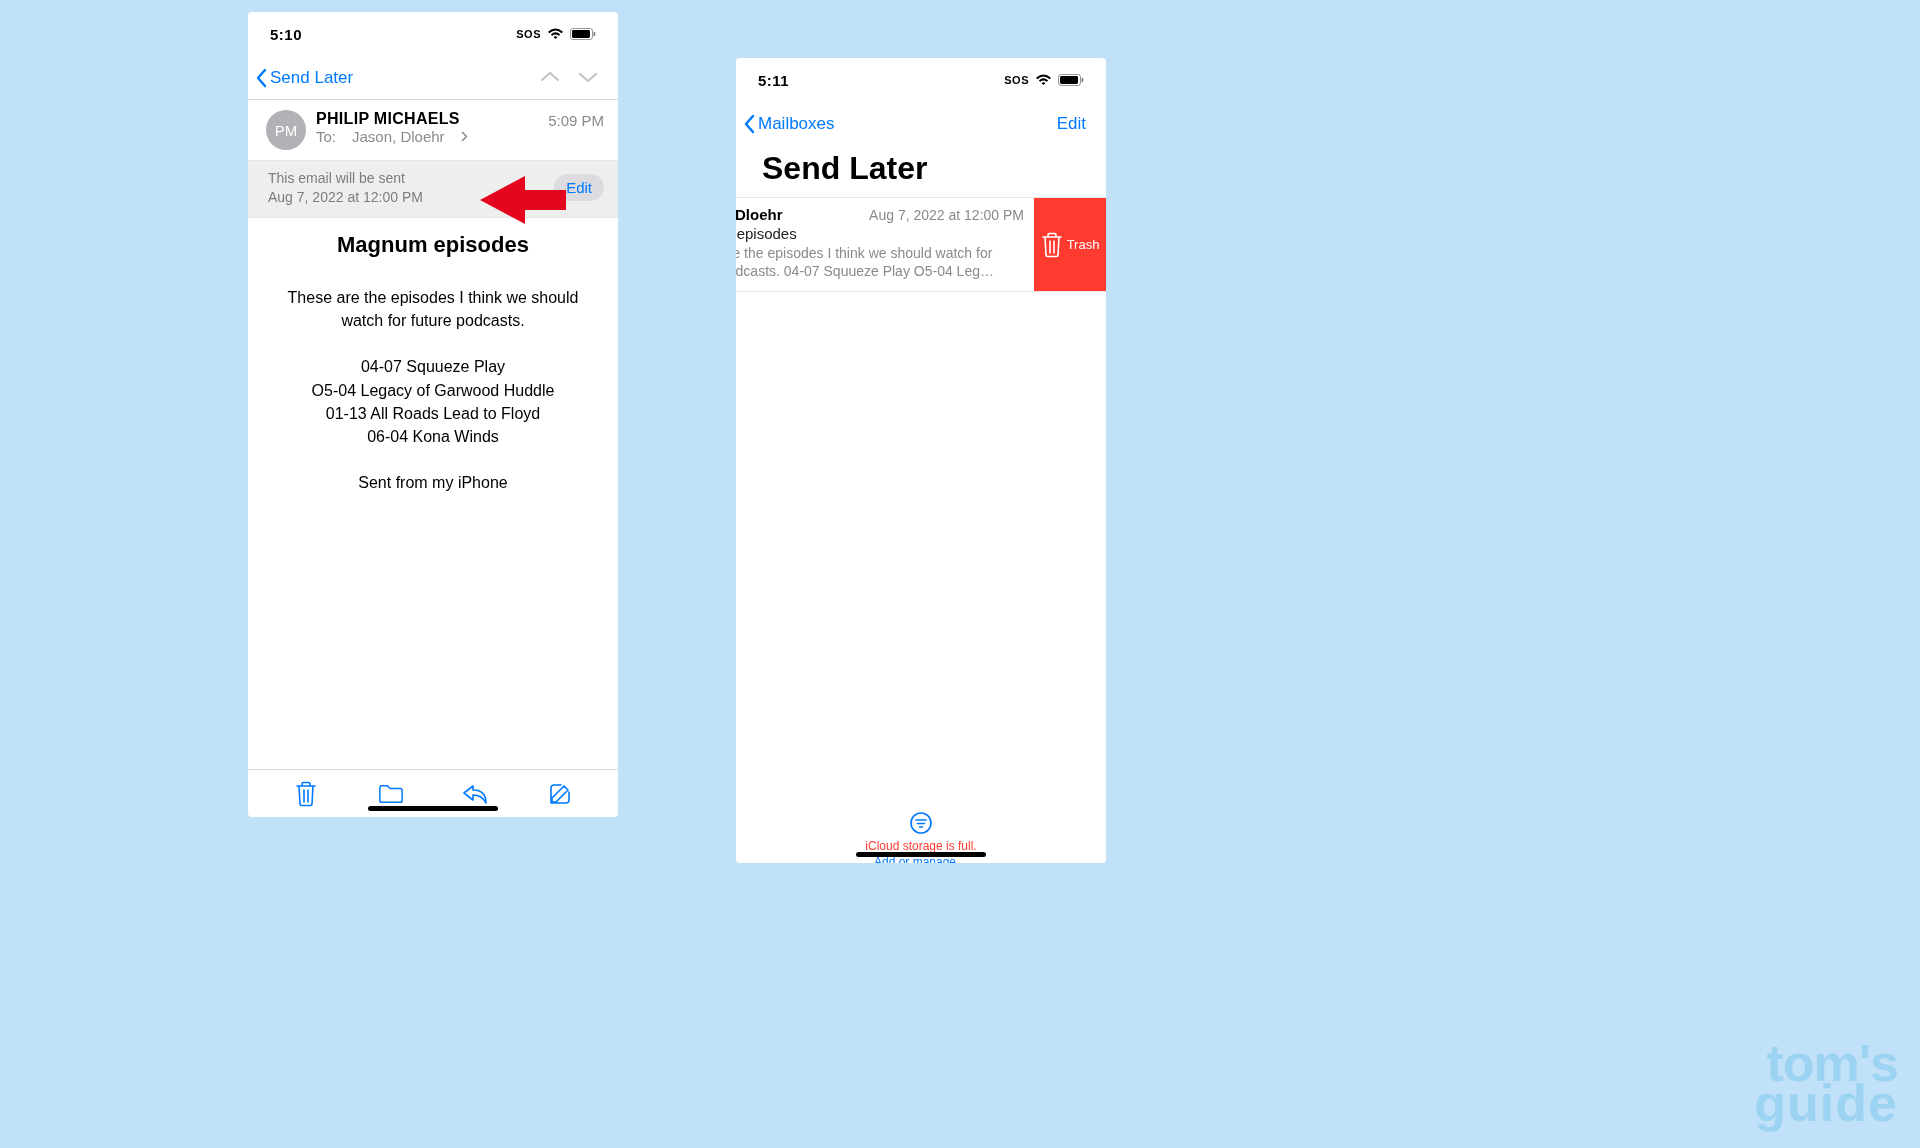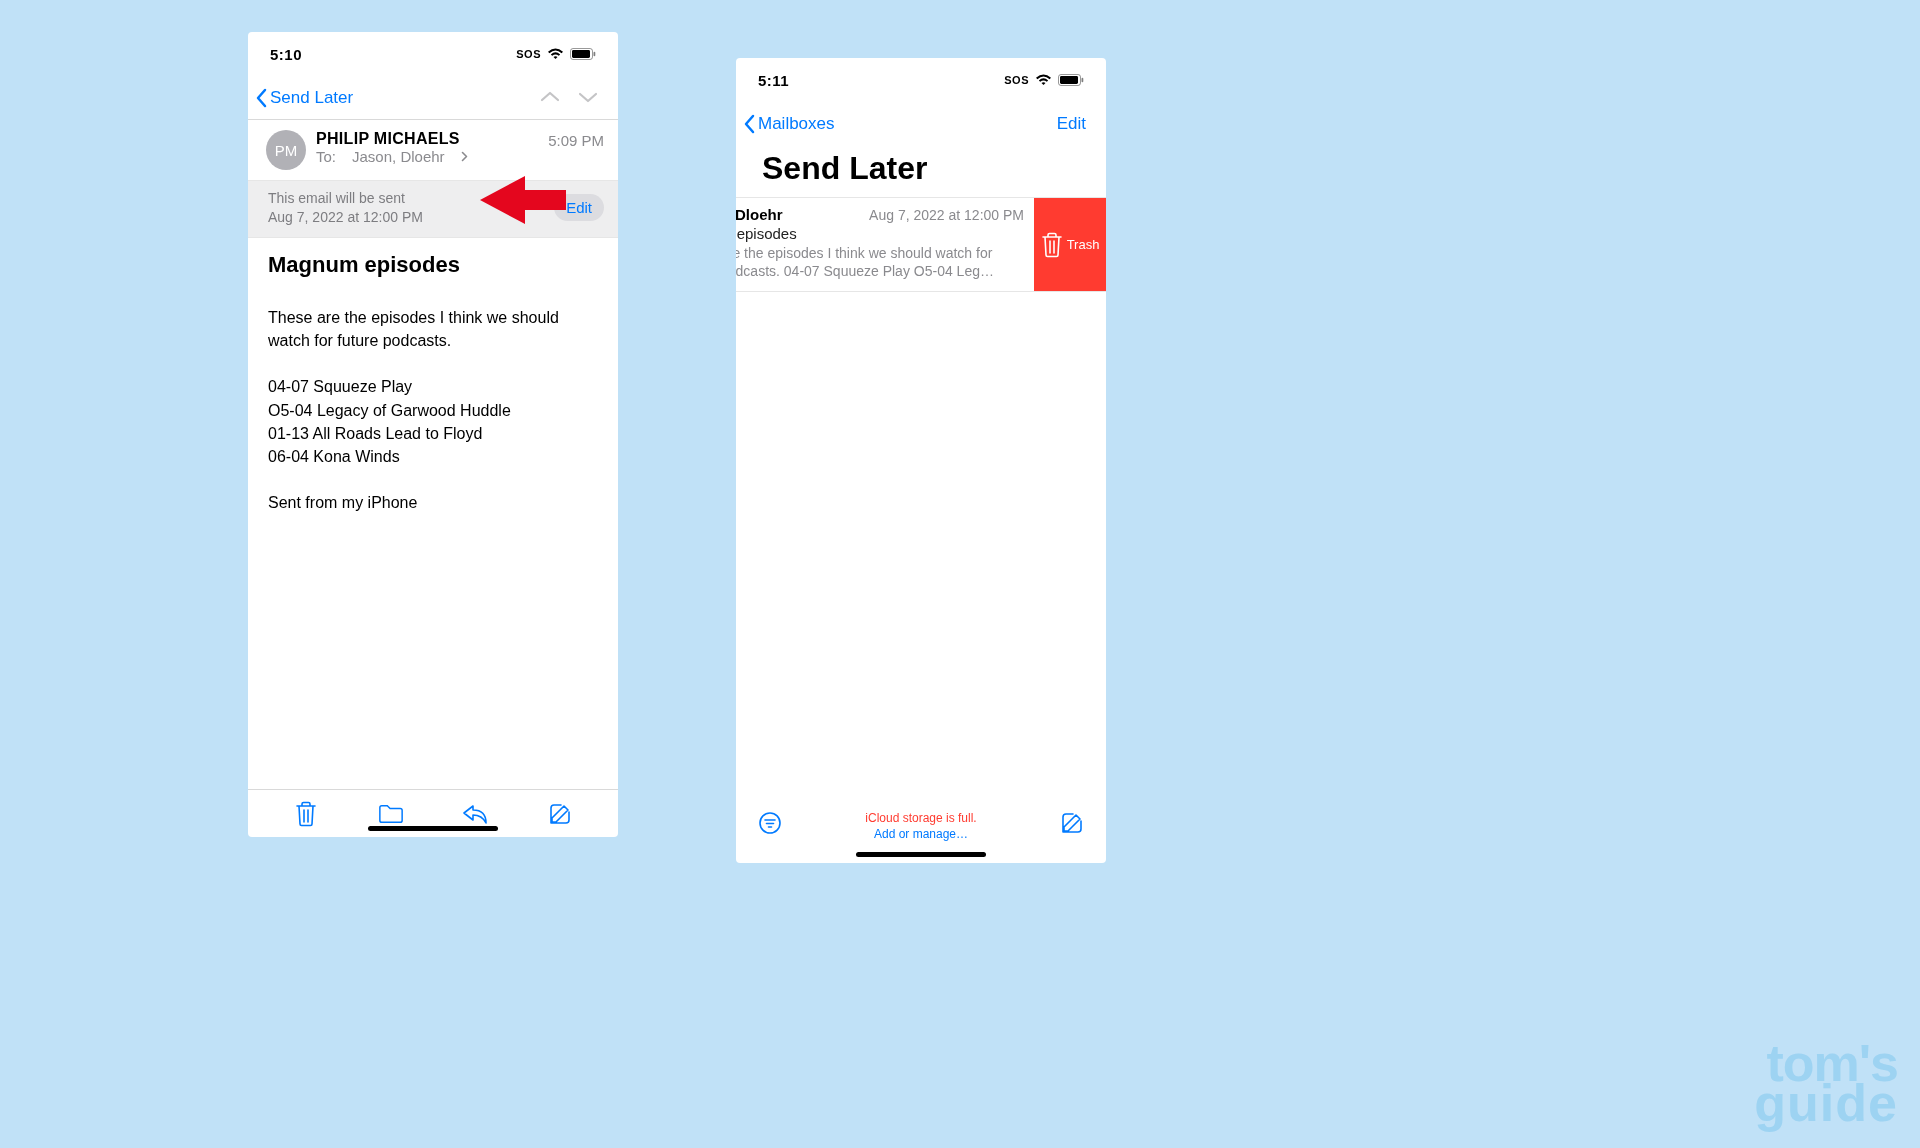--- a/index.html
+++ b/index.html
@@ -14,21 +14,21 @@
   .phone {
     position: absolute;
     width: 370px;
     height: 805px;
     background: #fff;
     border-radius: 4px;
     overflow: hidden;
     display: flex;
     flex-direction: column;
   }
-  .phone1 { left: 248px; top: 32px; }
+  .phone1 { left: 248px; top: 12px; }
   .phone2 { left: 736px; top: 16px; margin-top: 42px; }
 
   
   .status-bar {
     height: 44px;
     display: flex;
     align-items: center;
     justify-content: space-between;
     padding: 0 22px;
     font-weight: 600;
@@ -90,21 +90,21 @@
   }
 
   
   .red-arrow {
     position: absolute;
     left: 480px; top: 170px;
     pointer-events: none;
   }
 
   
-  .email-body { padding: 14px 20px; flex: 1; overflow: hidden; }
+  .email-body { padding: 14px 20px; flex: 1; overflow: hidden; text-align: center; }
   .subject { font-size: 22px; font-weight: 700; margin-bottom: 16px; }
   .body-text { font-size: 16px; line-height: 1.45; color: #000; white-space: pre-wrap; margin-top: 28px; }
 
   
   .toolbar {
     height: 48px;
     border-top: 1px solid #d9d9d9;
     display: flex; align-items: center; justify-content: space-around;
     padding: 0 16px;
   }
@@ -144,22 +144,23 @@
     gap: 4px; font-size: 13px;
   }
   .trash-action svg { stroke: #fff; fill: none; }
 
   .storage-notice { text-align: center; font-size: 12px; line-height: 1.3; }
   .storage-full { color: #ff3b30; }
   .storage-manage { color: #007aff; }
 
   .toolbar2 {
     height: 52px; border-top: none;
-    display: flex; align-items: flex-start; justify-content: space-between;
+    display: flex; align-items: center; justify-content: space-between;
     padding: 0 22px;
+    flex-direction: column;
   }
   .filter-btn svg { stroke: #007aff; fill: none; }
 
   
   .watermark {
     position: absolute; right: 22px; bottom: 24px;
     color: #9dd3f2; font-weight: 800;
     line-height: 0.78; text-align: right;
   }
   .watermark .t1 { font-size: 52px; letter-spacing: -1px; }

